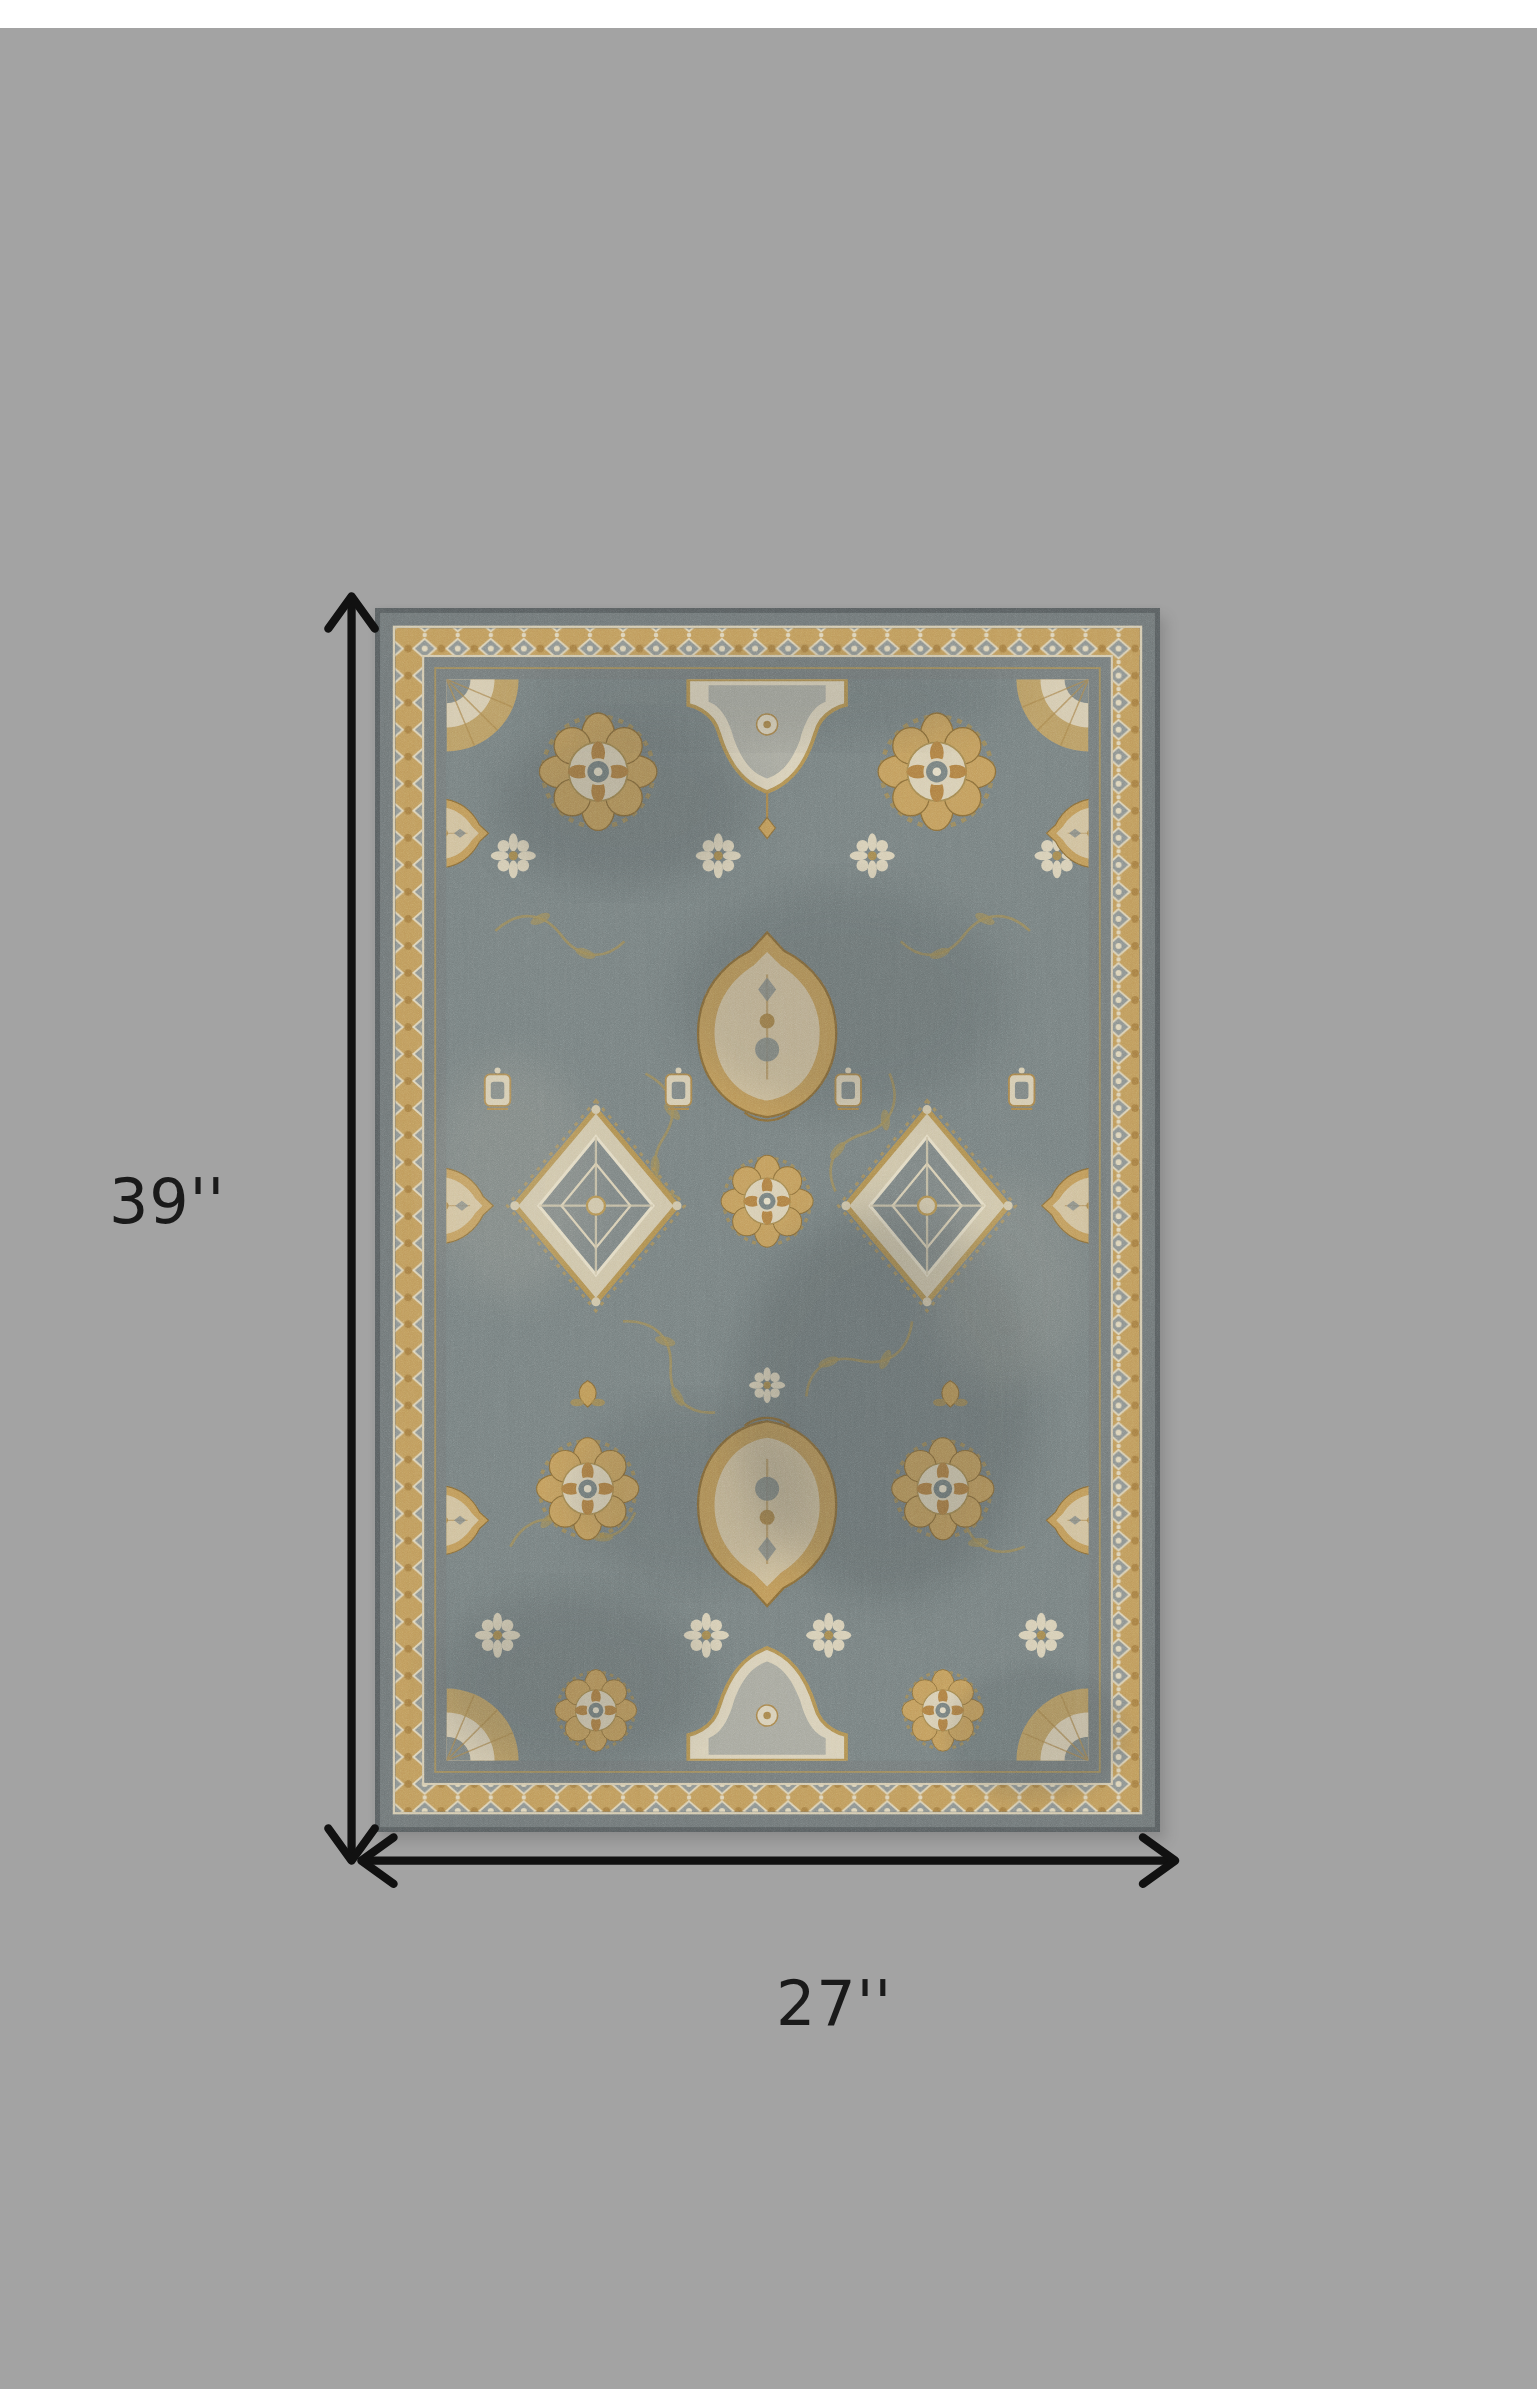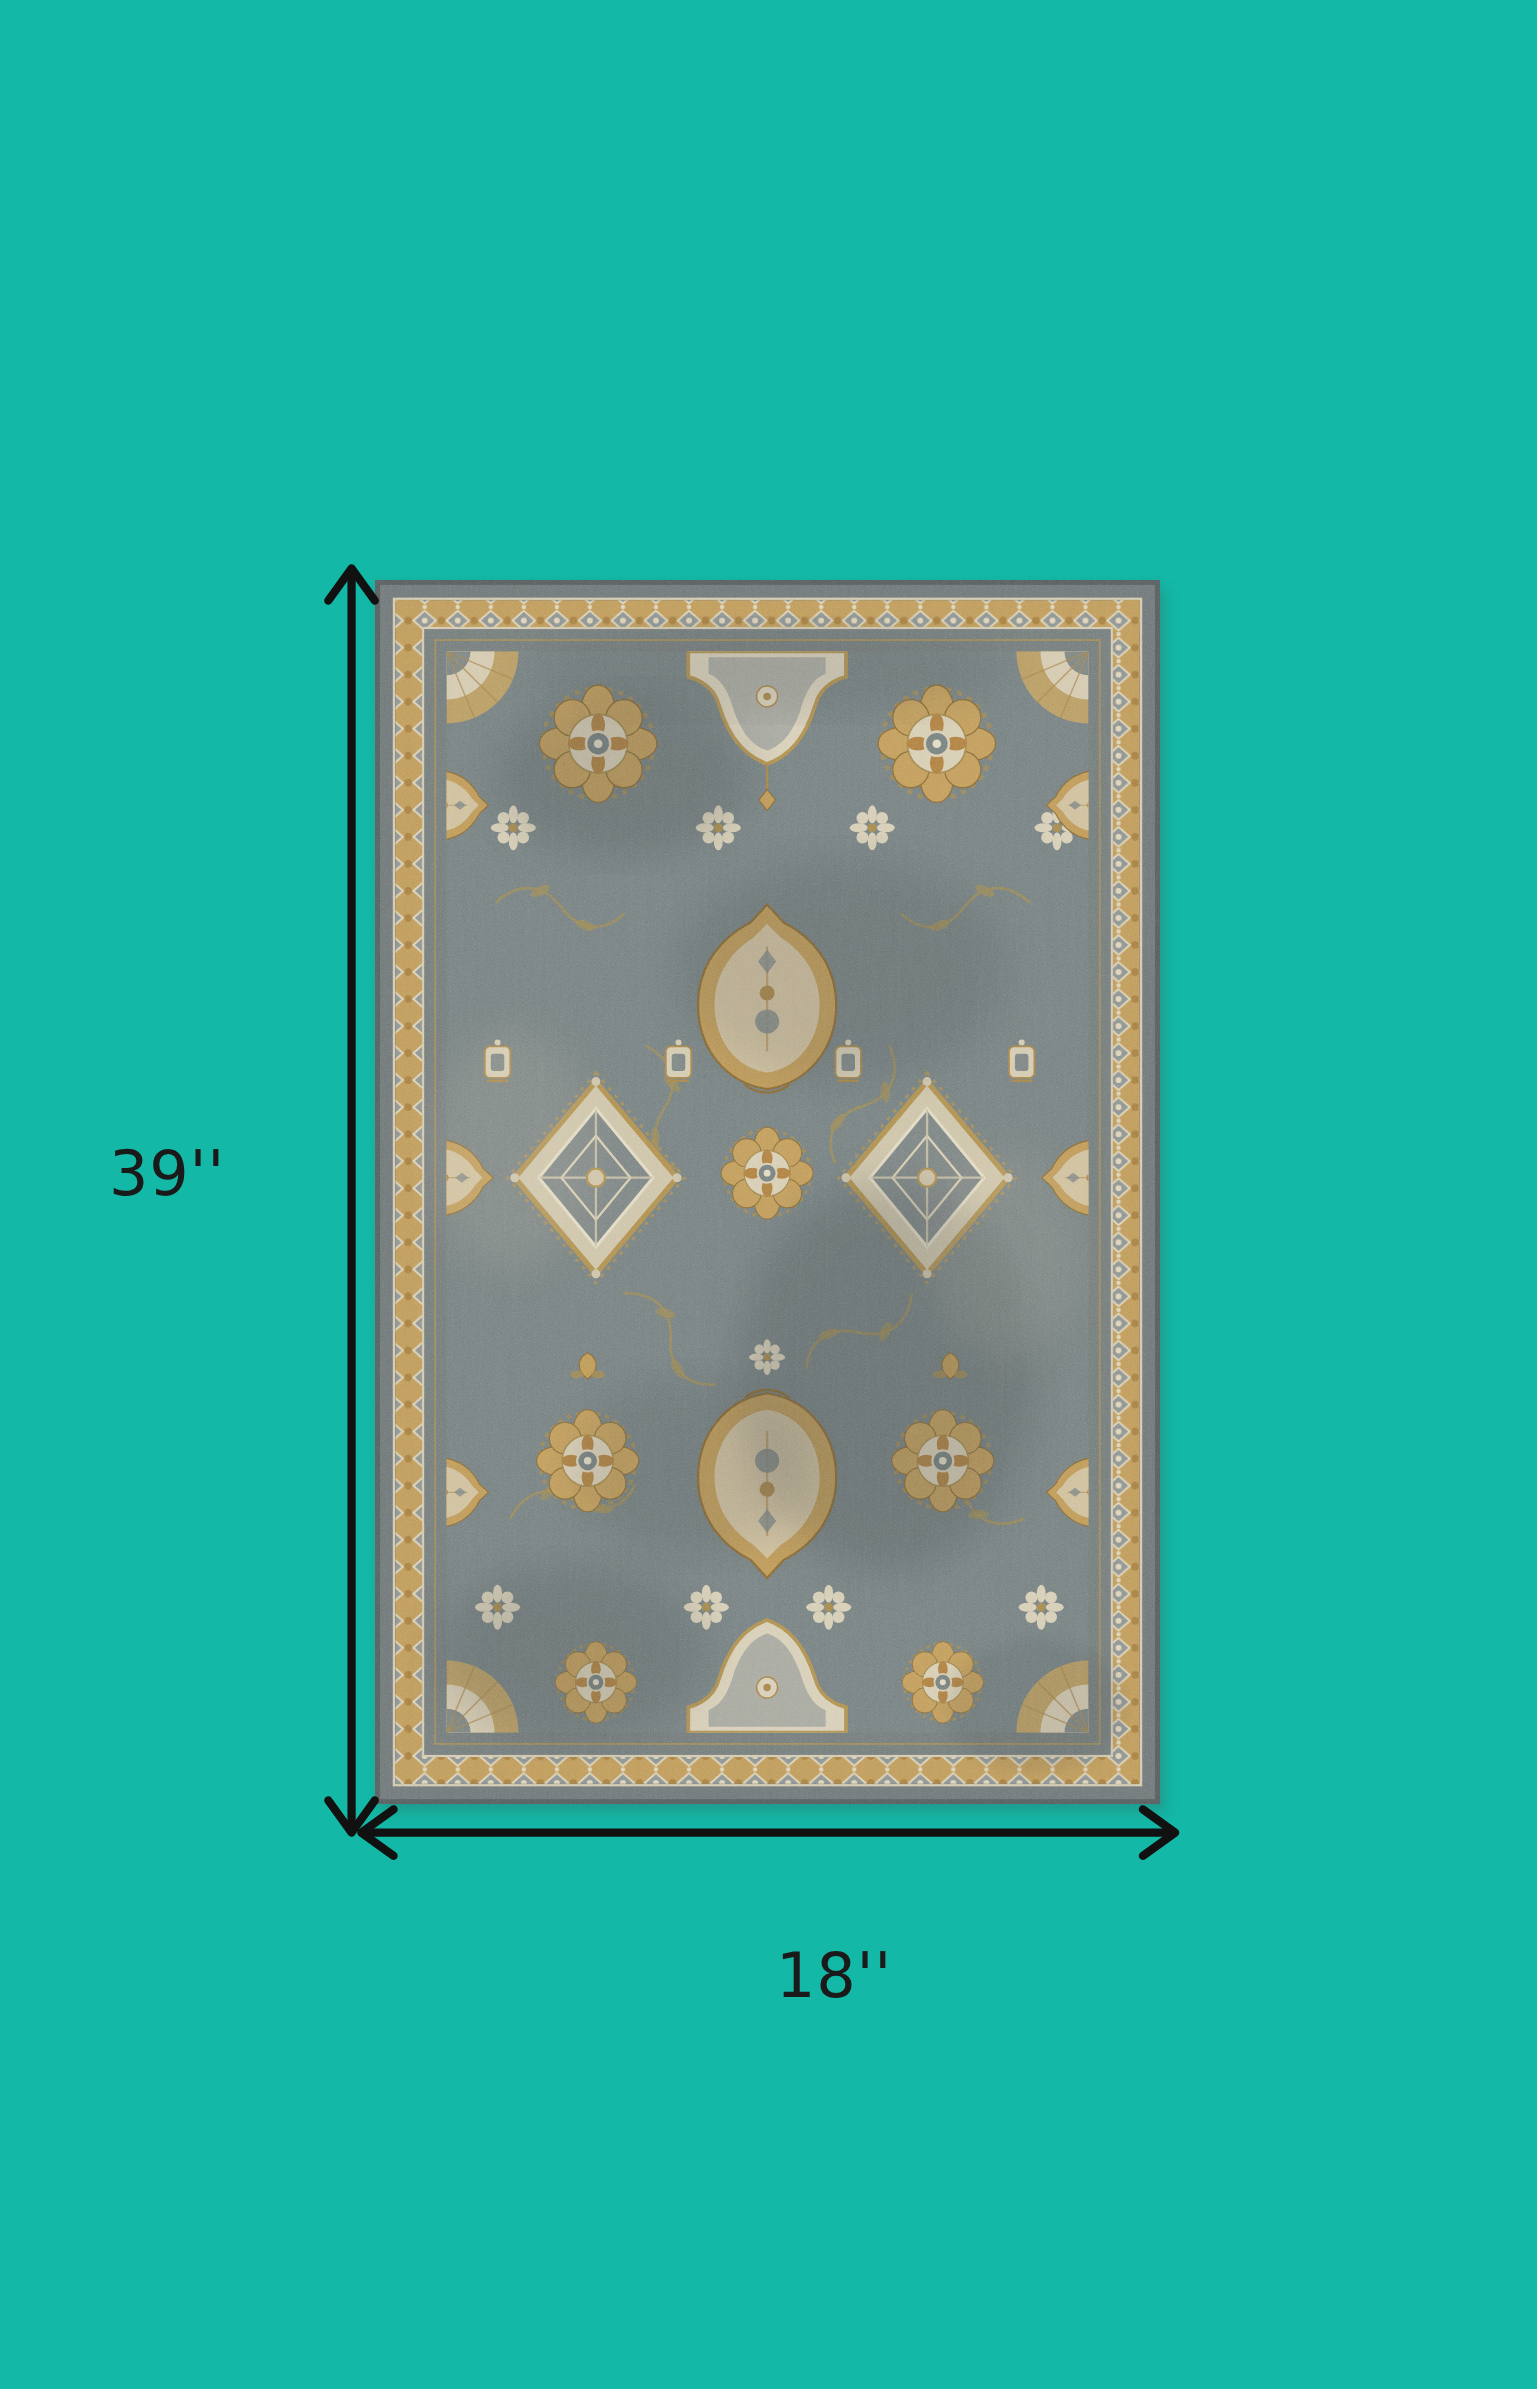--- a/index.html
+++ b/index.html
@@ -1,20 +1,20 @@
 <!DOCTYPE html>
 <html style="font-size:12px"><head>
 <meta charset="utf-8">
 <style>
   html,body{margin:0;padding:0;}
   body{
     width:1538px;height:2389px;position:relative;overflow:hidden;
     font-family:"DejaVu Sans","Liberation Sans",sans-serif;
   }
-  .page{position:absolute;inset:0;background:#14b8a6;}
+  .page{position:absolute;inset:0;background:#a3a3a3;margin-top:28px;}
   .rug-wrap{
     position:absolute;left:375px;top:580px;width:785px;height:1224px;
     box-shadow:6px 9px 12px rgba(70,70,70,.22), -1.5px 0 4.5px rgba(120,120,120,.12);
     background:#fdfdfd;
   }
   .rug-wrap svg{display:block;width:785px;height:1224px;}
   .arrow-layer{position:absolute;inset:0;width:1538px;height:2389px;pointer-events:none;}
   .dim-label{
     position:absolute;transform:translate(-50%,-50%);
     font-size:62px;line-height:1;color:#1a1a1a;letter-spacing:0.8px;white-space:nowrap;
@@ -275,16 +275,16 @@
       <polyline points="437,2398 468,2441 499,2398" stroke="#111111"></polyline>
     </g>
     <g stroke="#111111" stroke-width="11" fill="none" stroke-linecap="round" stroke-linejoin="round">
       <line x1="486" y1="2441" x2="1560" y2="2441" stroke="#111111"></line>
       <polyline points="524,2410 481,2441 524,2472" stroke="#111111"></polyline>
       <polyline points="1522,2410 1565,2441 1522,2472" stroke="#111111"></polyline>
     </g>
   </svg>
 
   <div id="height-label" class="dim-label">39''</div>
-  <div id="width-label" class="dim-label">18''</div>
+  <div id="width-label" class="dim-label">27''</div>
 
 </div>
 
 
 </body></html>

